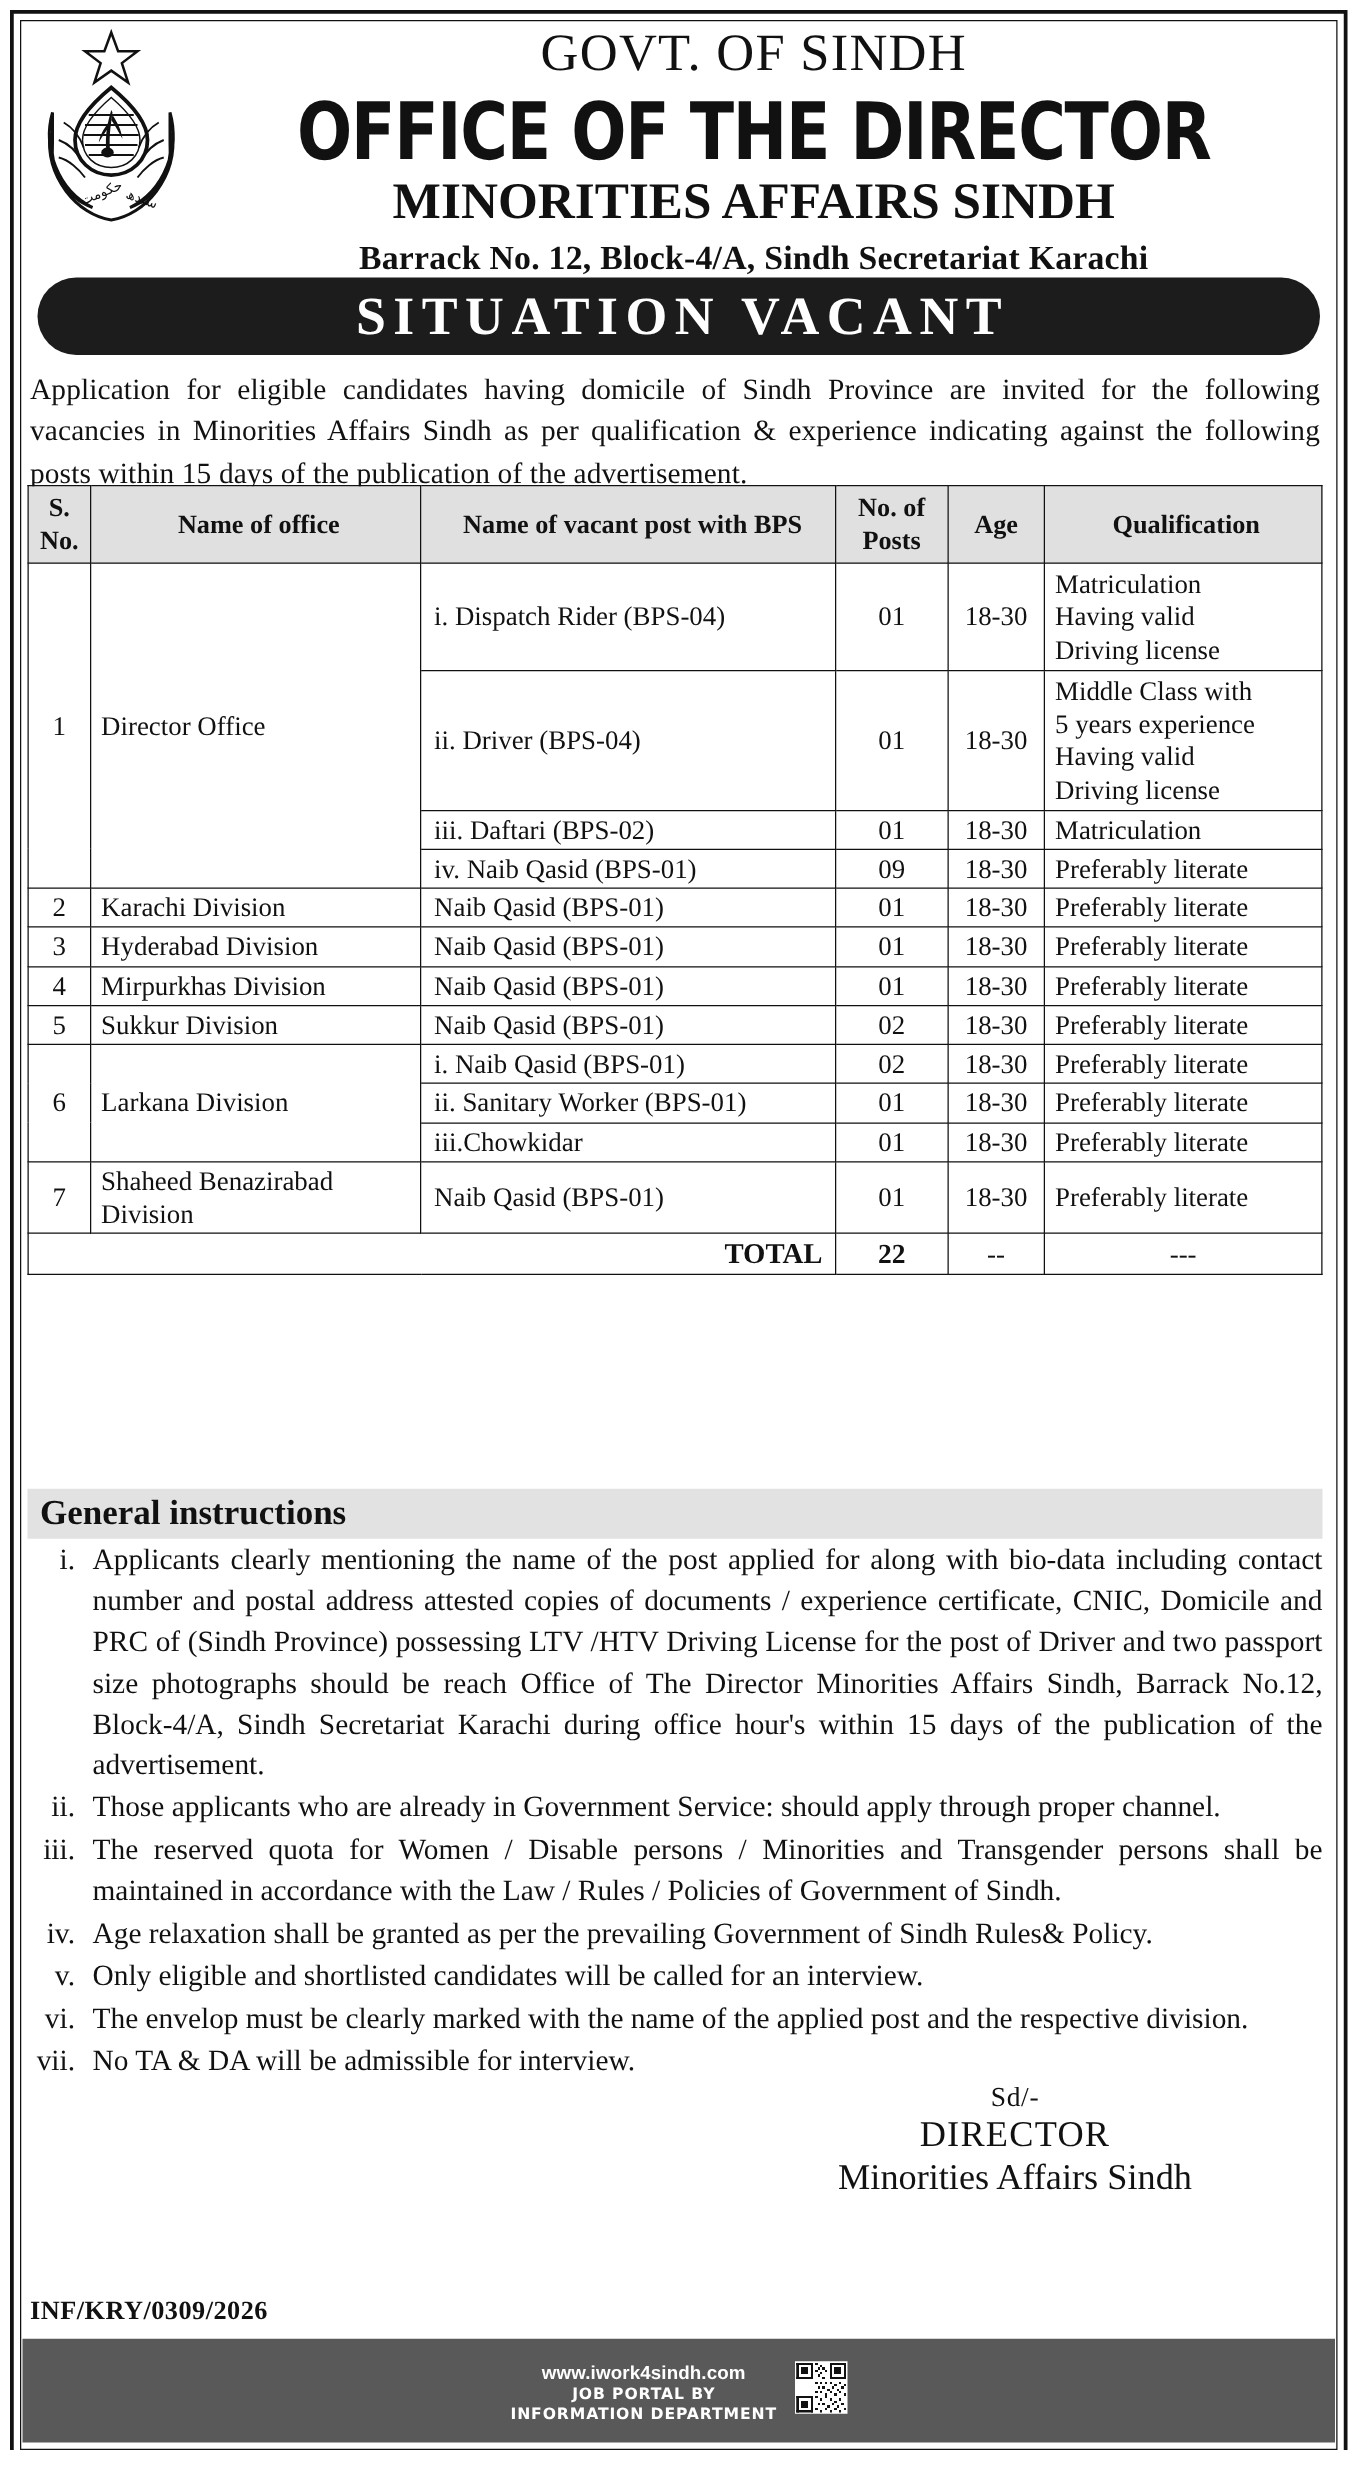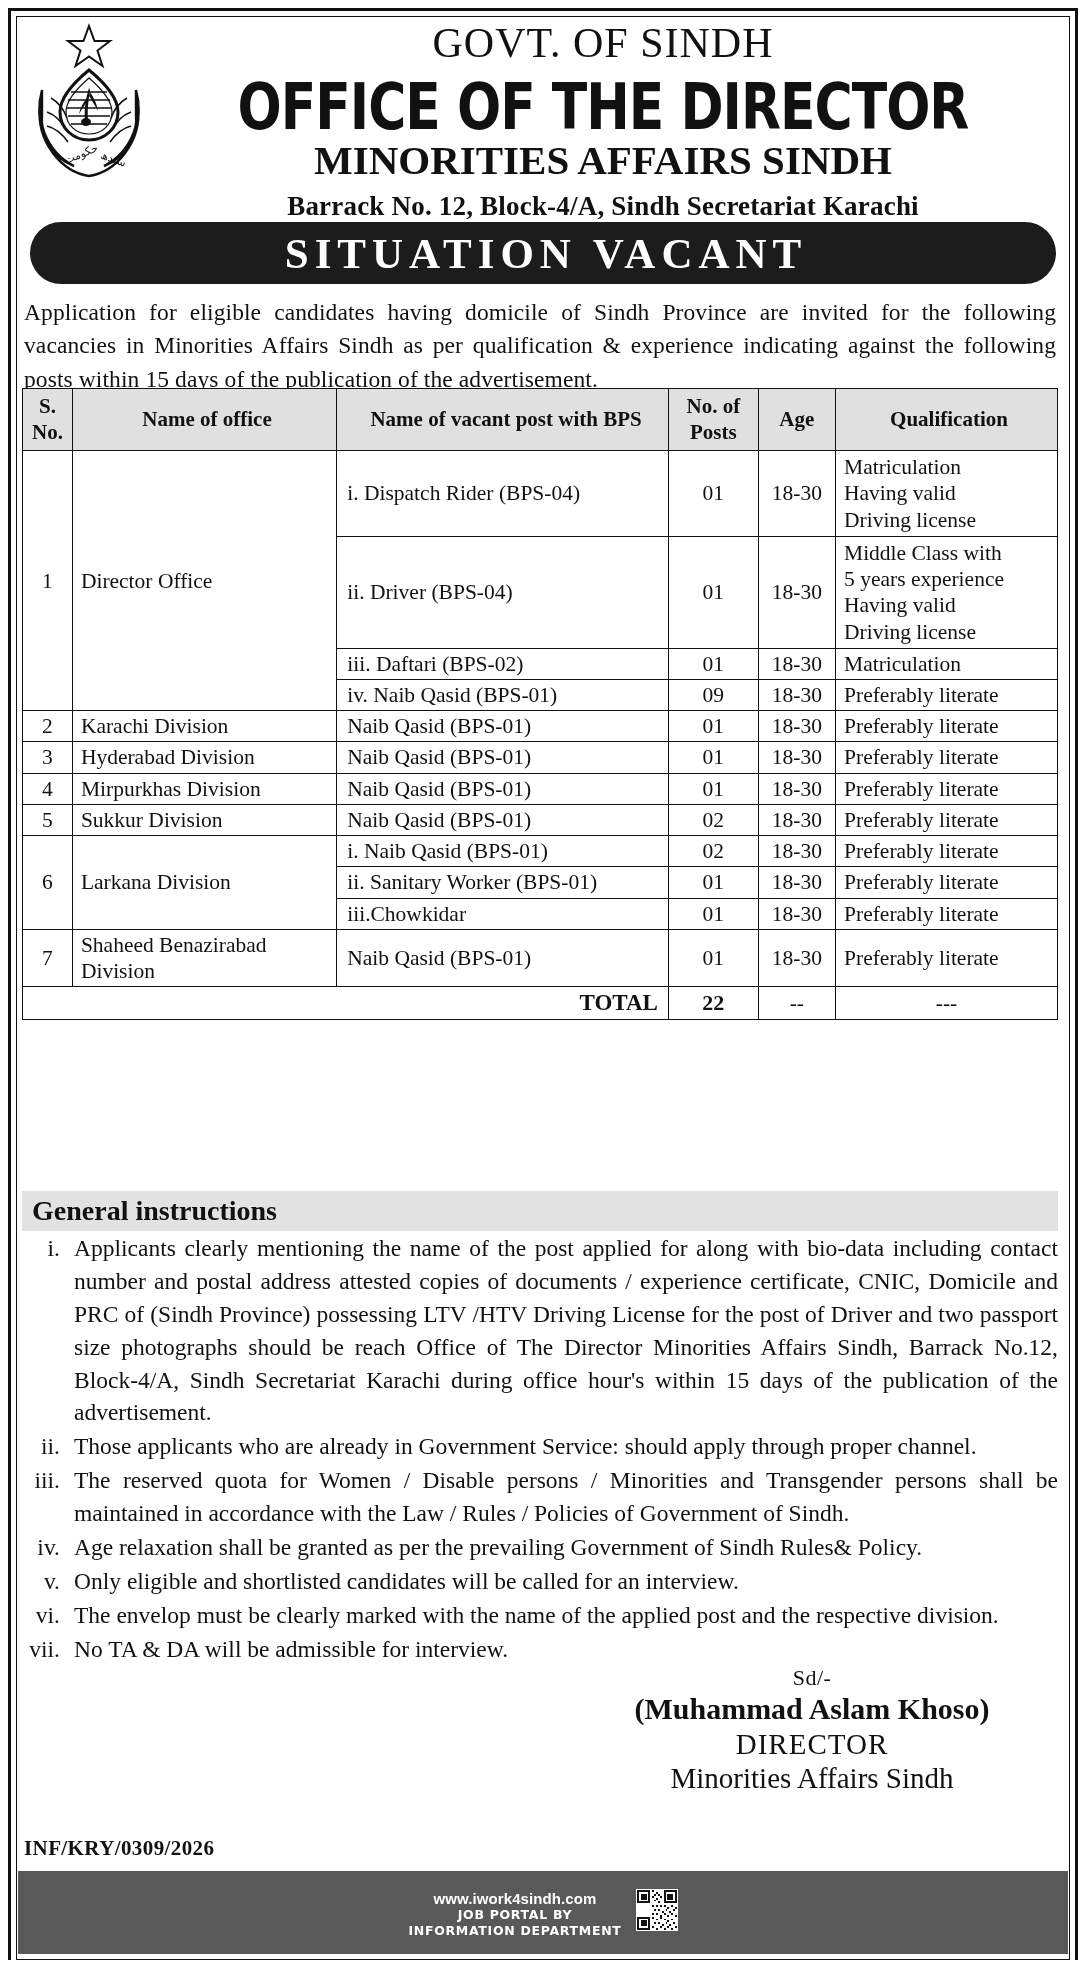--- a/index.html
+++ b/index.html
@@ -511,21 +511,20 @@
       <span class="gi-body">The envelop must be clearly marked with the name of the applied post and the respective division.</span>
     </div>
     <div class="gi-item last">
       <span class="gi-num">vii.</span>
       <span class="gi-body">No TA &amp; DA will be admissible for interview.</span>
     </div>
   </div>
 
   <div class="sign">
     <div class="sd">Sd/-</div>
-    <div class="name">(Muhammad Aslam Khoso)</div>
     <div class="title">DIRECTOR</div>
     <div class="dept">Minorities Affairs Sindh</div>
   </div>
 
   <div class="refcode">INF/KRY/0309/2026</div>
 
   <div class="footer">
     <div class="footer-inner">
       <div class="fi-left">
         <div class="fi-url">www.iwork4sindh.com</div>

